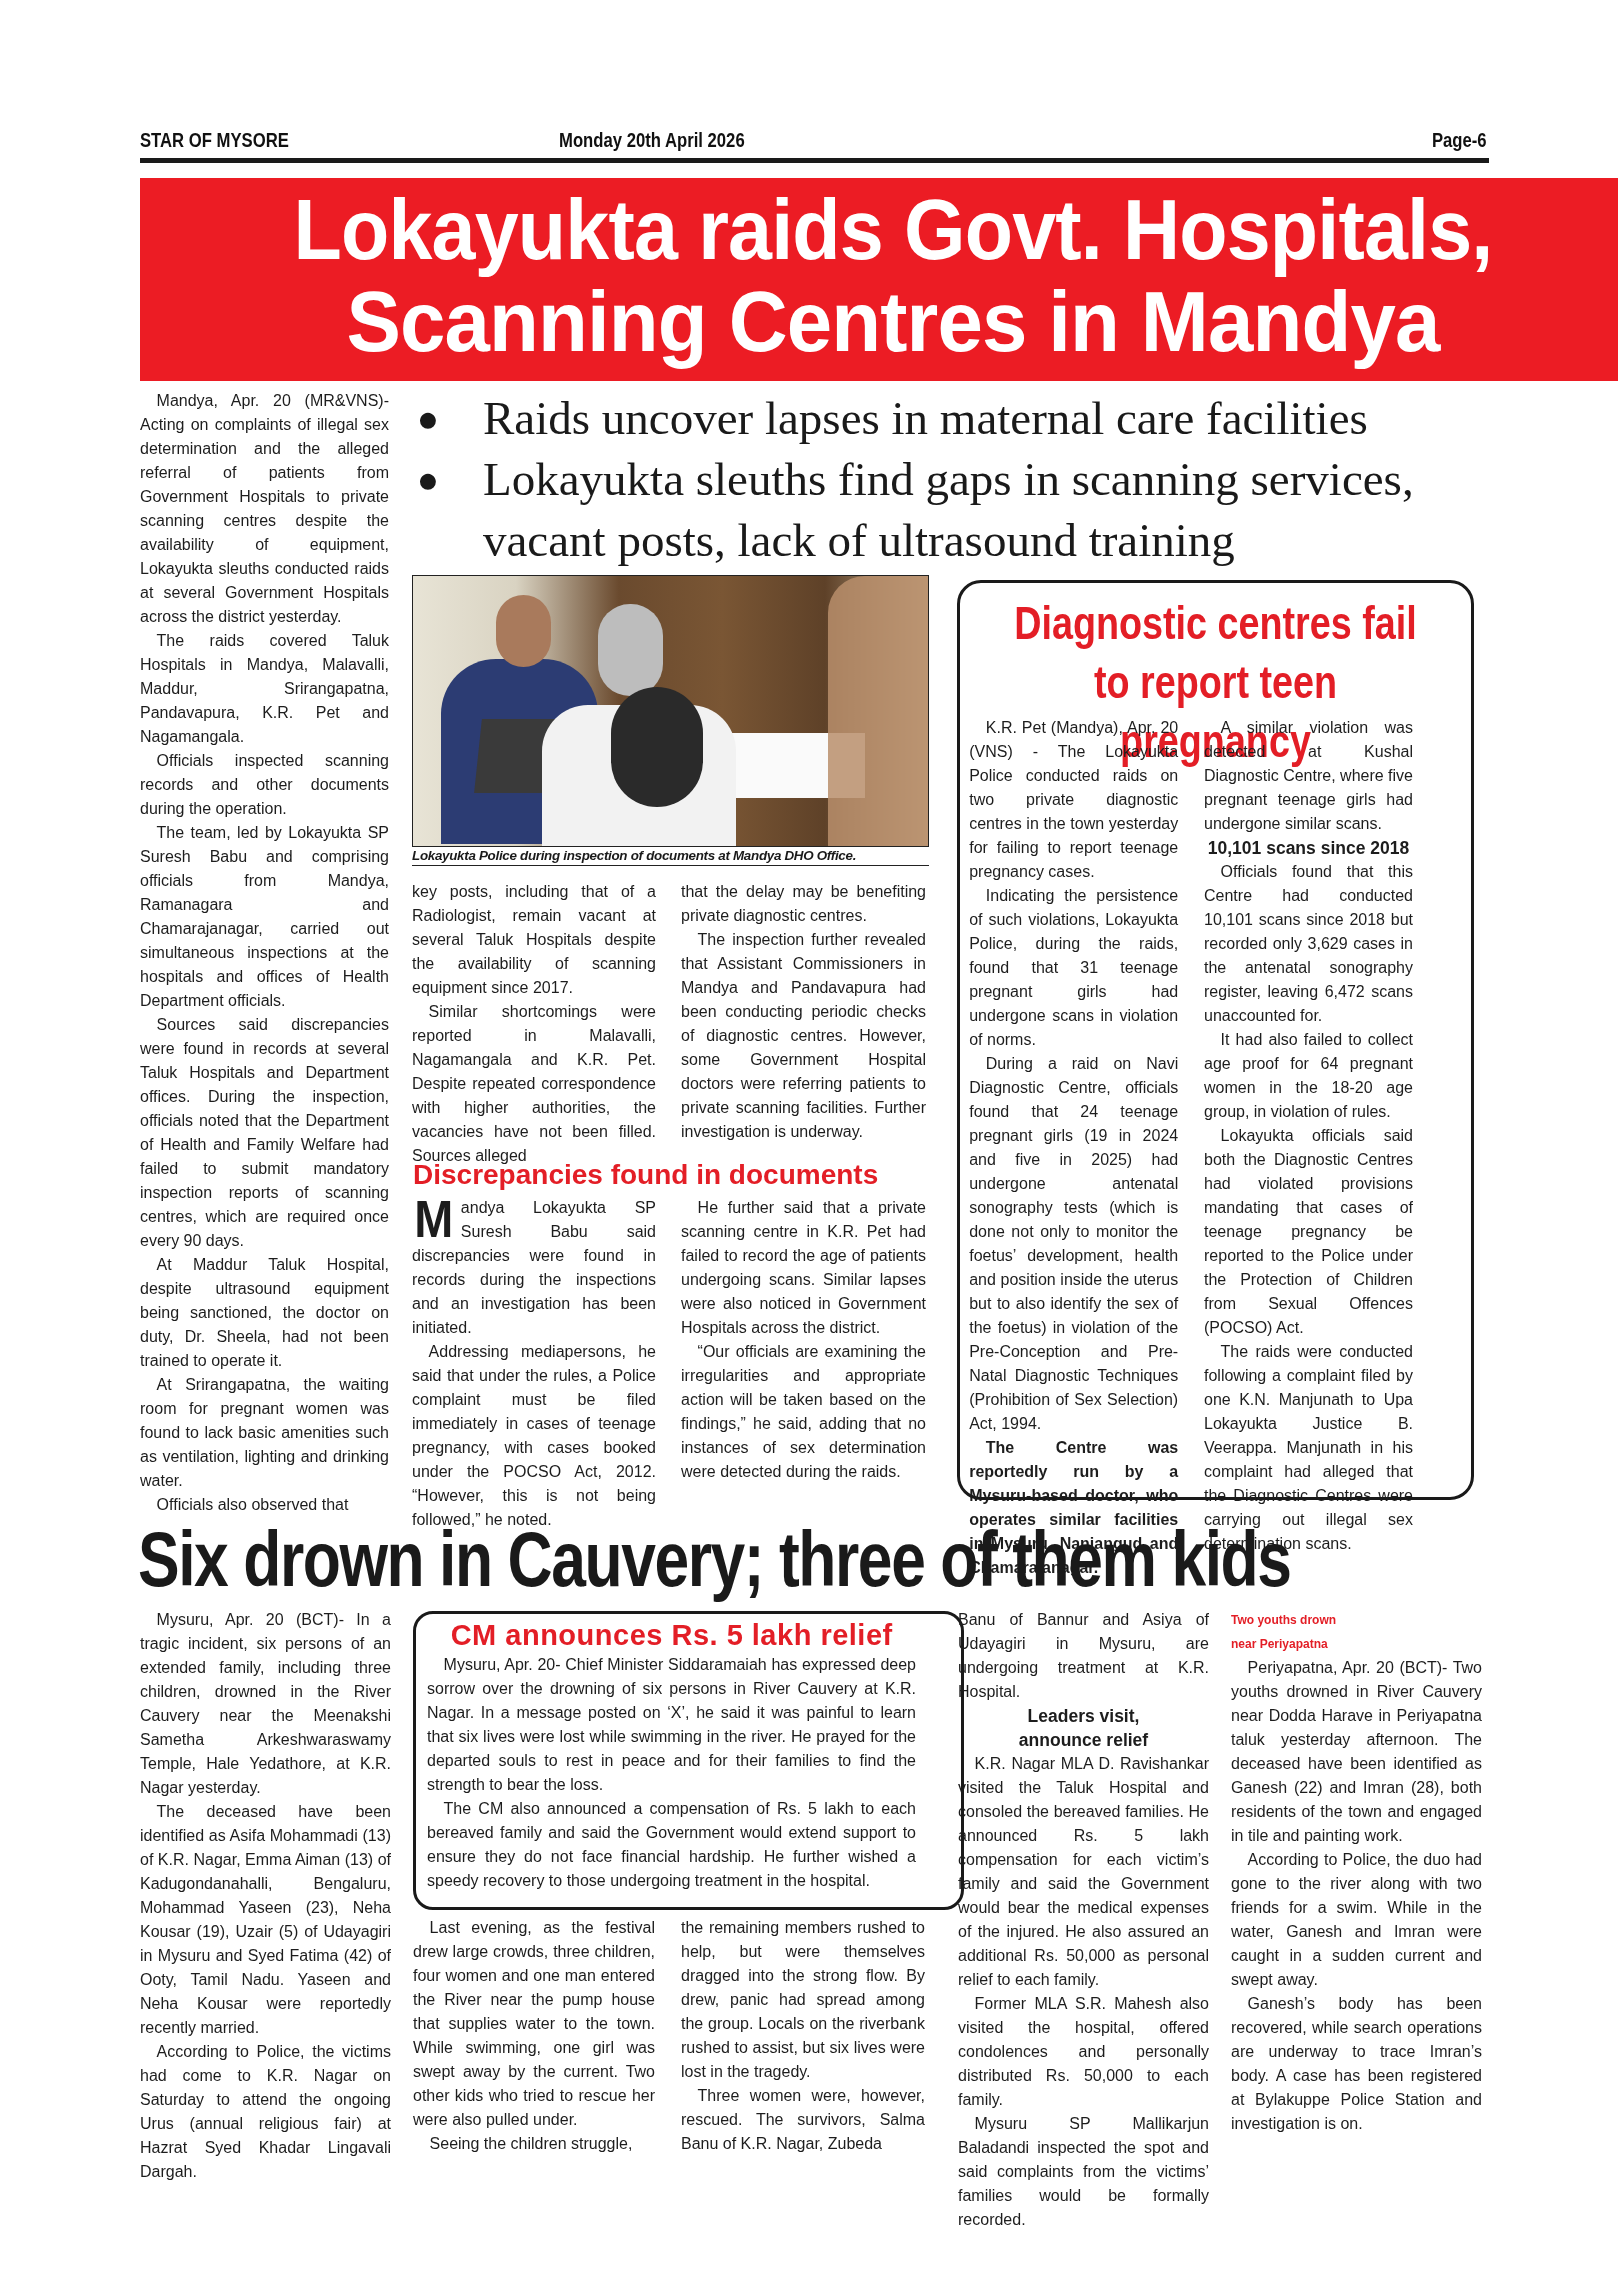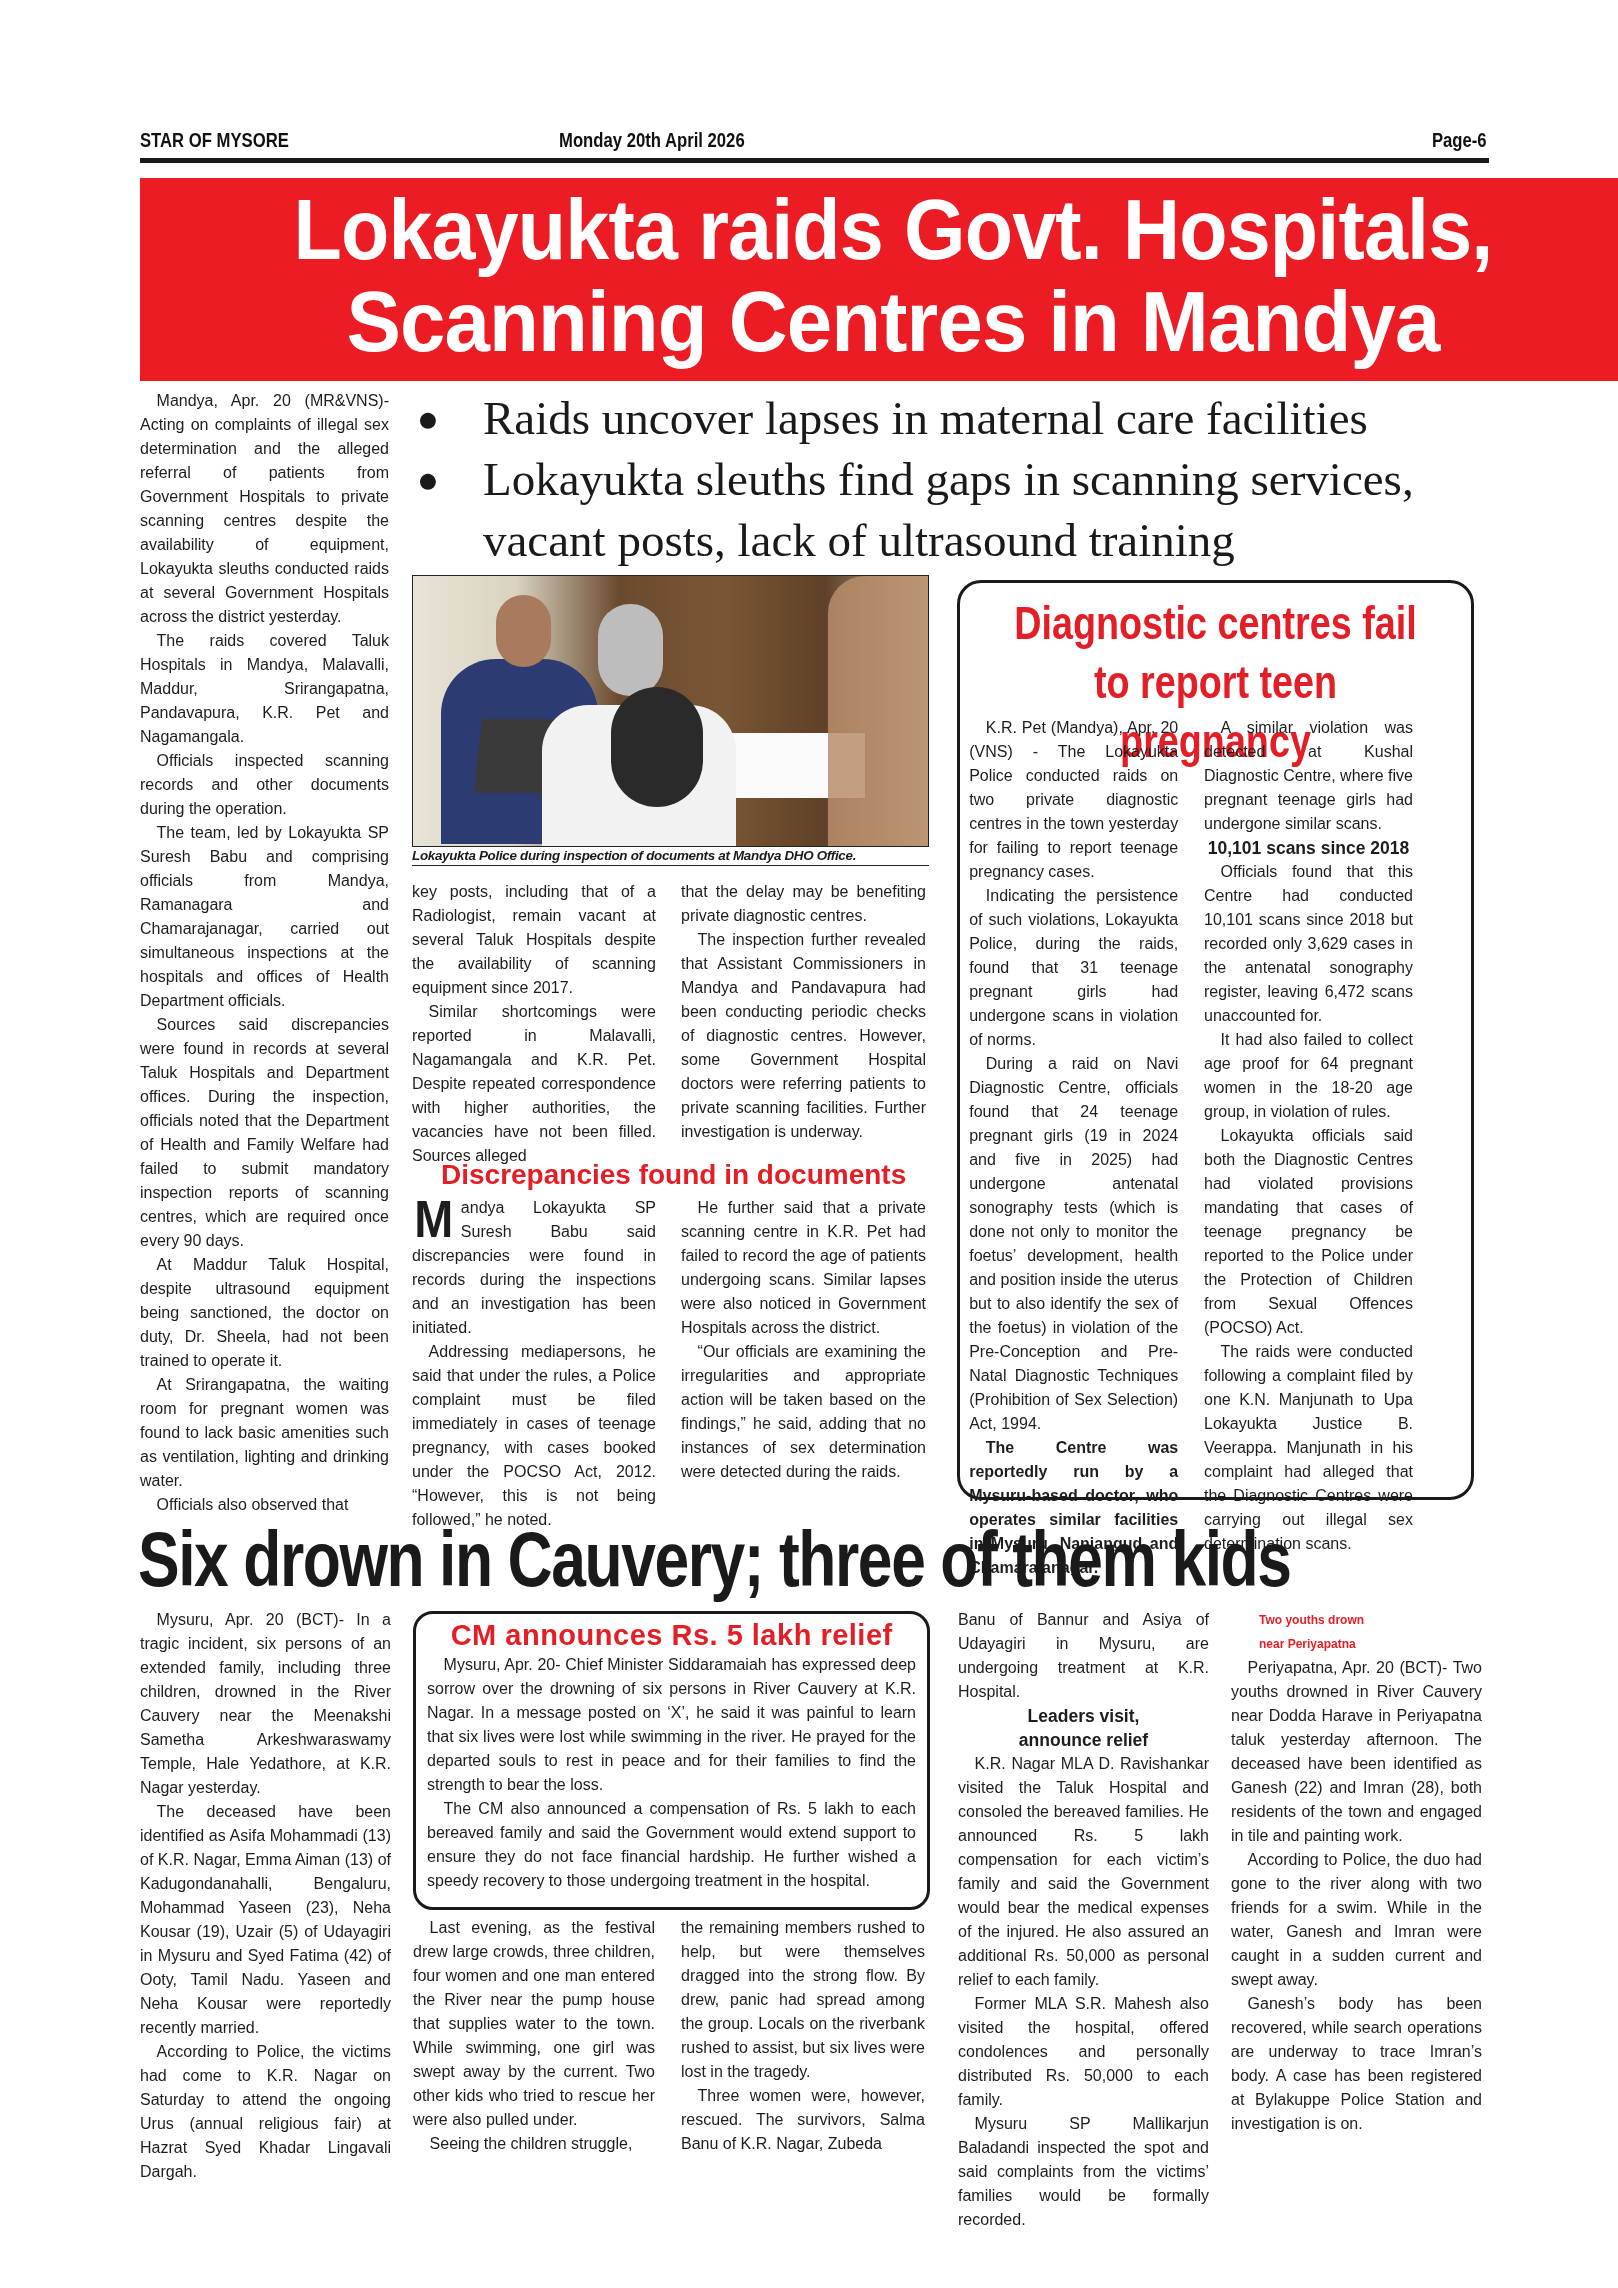--- a/index.html
+++ b/index.html
@@ -32,21 +32,21 @@
   .photo .head1 { position: absolute; left: 83px; top: 18.5px; width: 55px; height: 72px; background: #a97a5c; border-radius: 28px; }
   .photo .person2 { position: absolute; left: 129px; top: 129px; width: 194px; height: 148px; background: #f2f2f2; border-radius: 46px 46px 0 0; }
   .photo .head2 { position: absolute; left: 185px; top: 28px; width: 65px; height: 92px; background: #bdbdbd; border-radius: 32px; }
   .photo .head3 { position: absolute; left: 198px; top: 111px; width: 92px; height: 120px; background: #2a2a2a; border-radius: 46px; }
   .photo .laptop { position: absolute; left: 65px; top: 143px; width: 102px; height: 74px; background: #3a3a3a; transform: skewX(-6deg); }
   .photo .papers { position: absolute; left: 295px; top: 157px; width: 157px; height: 65px; background: #fafafa; }
   .photo .person4 { position: absolute; left: 415px; top: 0px; width: 102px; height: 270px; background: #b98e6b; border-radius: 37px 0 0 0; opacity: 0.85; }
   .caption { left: 412px; top: 848px; width: 517px; font-size: 13.4px; font-weight: bold; font-style: italic; color: #1a1a1a;
              border-bottom: 1.8px solid #222; padding-bottom: 1.8px; letter-spacing: -0.3px; white-space: nowrap; }
 
-  .subhead-red { font-family: "Liberation Sans", sans-serif; font-weight: bold; color: #e31e26; margin-left: 28px; }
+  .subhead-red { font-family: "Liberation Sans", sans-serif; font-weight: bold; color: #e31e26; }
   .dropcap { float: left; font-size: 52px; line-height: 42px; font-weight: bold; margin: 1.8px 5.5px 0 0; font-family: "Liberation Sans", sans-serif; transform: scaleX(0.9); }
 
   .box { border: 3.7px solid #1a1a1a; border-radius: 24px; background: #fff; }
   .box-title { font-family: "Liberation Sans", sans-serif; font-weight: bold; color: #e31e26; text-align: center; }
 
   .headline2 { left: 138px; top: 1515px; width: 1353px; font-family: "Liberation Sans", sans-serif; font-weight: bold; font-size: 78px;
                line-height: 89px; color: #1a1a1a; white-space: nowrap; transform: scaleX(0.80); transform-origin: left top; letter-spacing: -1.8px; }
   .center-bold { text-align: center; font-weight: bold; font-size: 17.5px; line-height: 24px; }
 </style>
 </head>
@@ -136,21 +136,21 @@
 </div>
 
 <div class="abs headline2">Six drown in Cauvery; three of them kids</div>
 
 <div class="abs col" style="left:140px; top:1608px; width:251px;">
   <p>Mysuru, Apr. 20 (BCT)- In a tragic incident, six persons of an extended family, including three children, drowned in the River Cauvery near the Meenakshi Sametha Arkeshwaraswamy Temple, Hale Yedathore, at K.R. Nagar yesterday.</p>
   <p>The deceased have been identified as Asifa Mohammadi (13) of K.R. Nagar, Emma Aiman (13) of Kadugondanahalli, Bengaluru, Mohammad Yaseen (23), Neha Kousar (19), Uzair (5) of Udayagiri in Mysuru and Syed Fatima (42) of Ooty, Tamil Nadu. Yaseen and Neha Kousar were reportedly recently married.</p>
   <p>According to Police, the victims had come to K.R. Nagar on Saturday to attend the ongoing Urus (annual religious fair) at Hazrat Syed Khadar Lingavali Dargah.</p>
 </div>
 
-<div class="abs box" style="left:413px; top:1611px; width:511px; height:293px; border-radius:20px;">
+<div class="abs box" style="left:413px; top:1611px; width:511px; height:293px; border-radius:20px;padding-left:34px;">
   <div class="box-title" style="position:absolute; left:9.2px; top:3.7px; width:493px; font-size:29px; line-height:35px; white-space:nowrap; letter-spacing:0.5px;">CM announces Rs. 5 lakh relief</div>
   <div class="col" style="position:absolute; left:11px; top:39px; width:489px;">
     <p>Mysuru, Apr. 20- Chief Minister Siddaramaiah has expressed deep sorrow over the drowning of six persons in River Cauvery at K.R. Nagar. In a message posted on ‘X’, he said it was painful to learn that six lives were lost while swimming in the river. He prayed for the departed souls to rest in peace and for their families to find the strength to bear the loss.</p>
     <p>The CM also announced a compensation of Rs. 5 lakh to each bereaved family and said the Government would extend support to ensure they do not face financial hardship. He further wished a speedy recovery to those undergoing treatment in the hospital.</p>
   </div>
 </div>
 
 <div class="abs col" style="left:413px; top:1916px; width:242px;">
   <p>Last evening, as the festival drew large crowds, three children, four women and one man entered the River near the pump house that supplies water to the town. While swimming, one girl was swept away by the current. Two other kids who tried to rescue her were also pulled under.</p>
   <p>Seeing the children struggle,</p>

